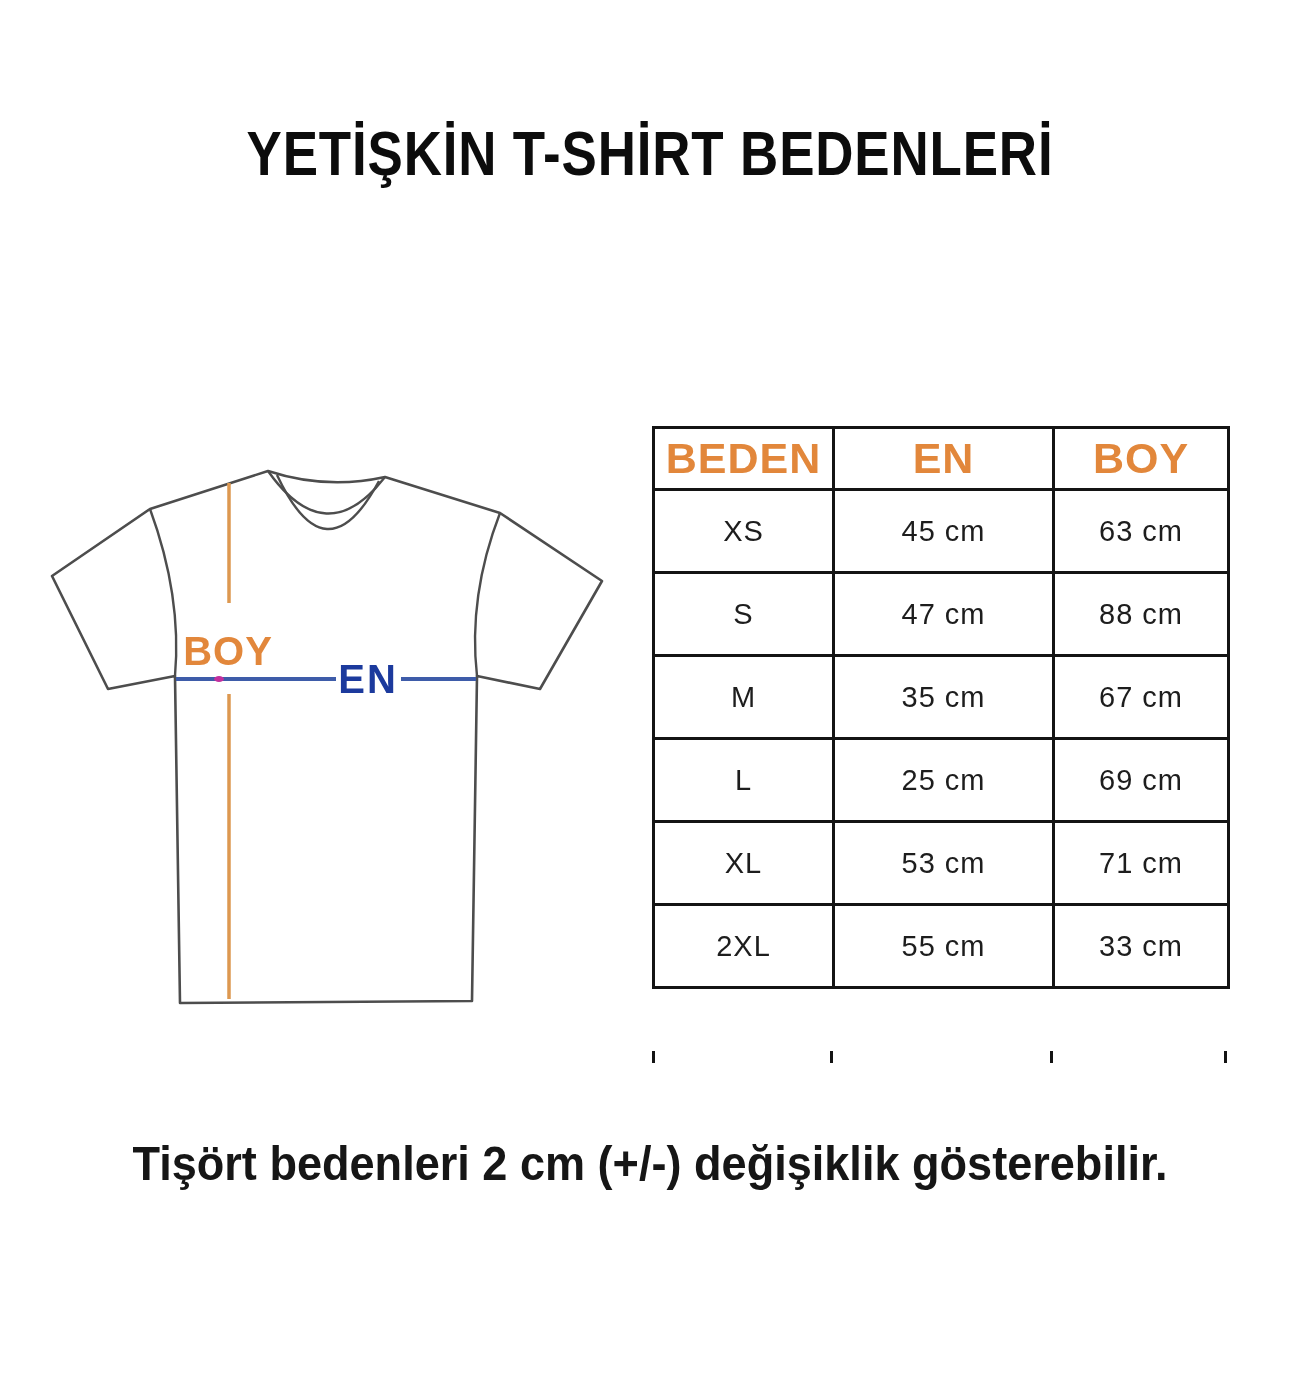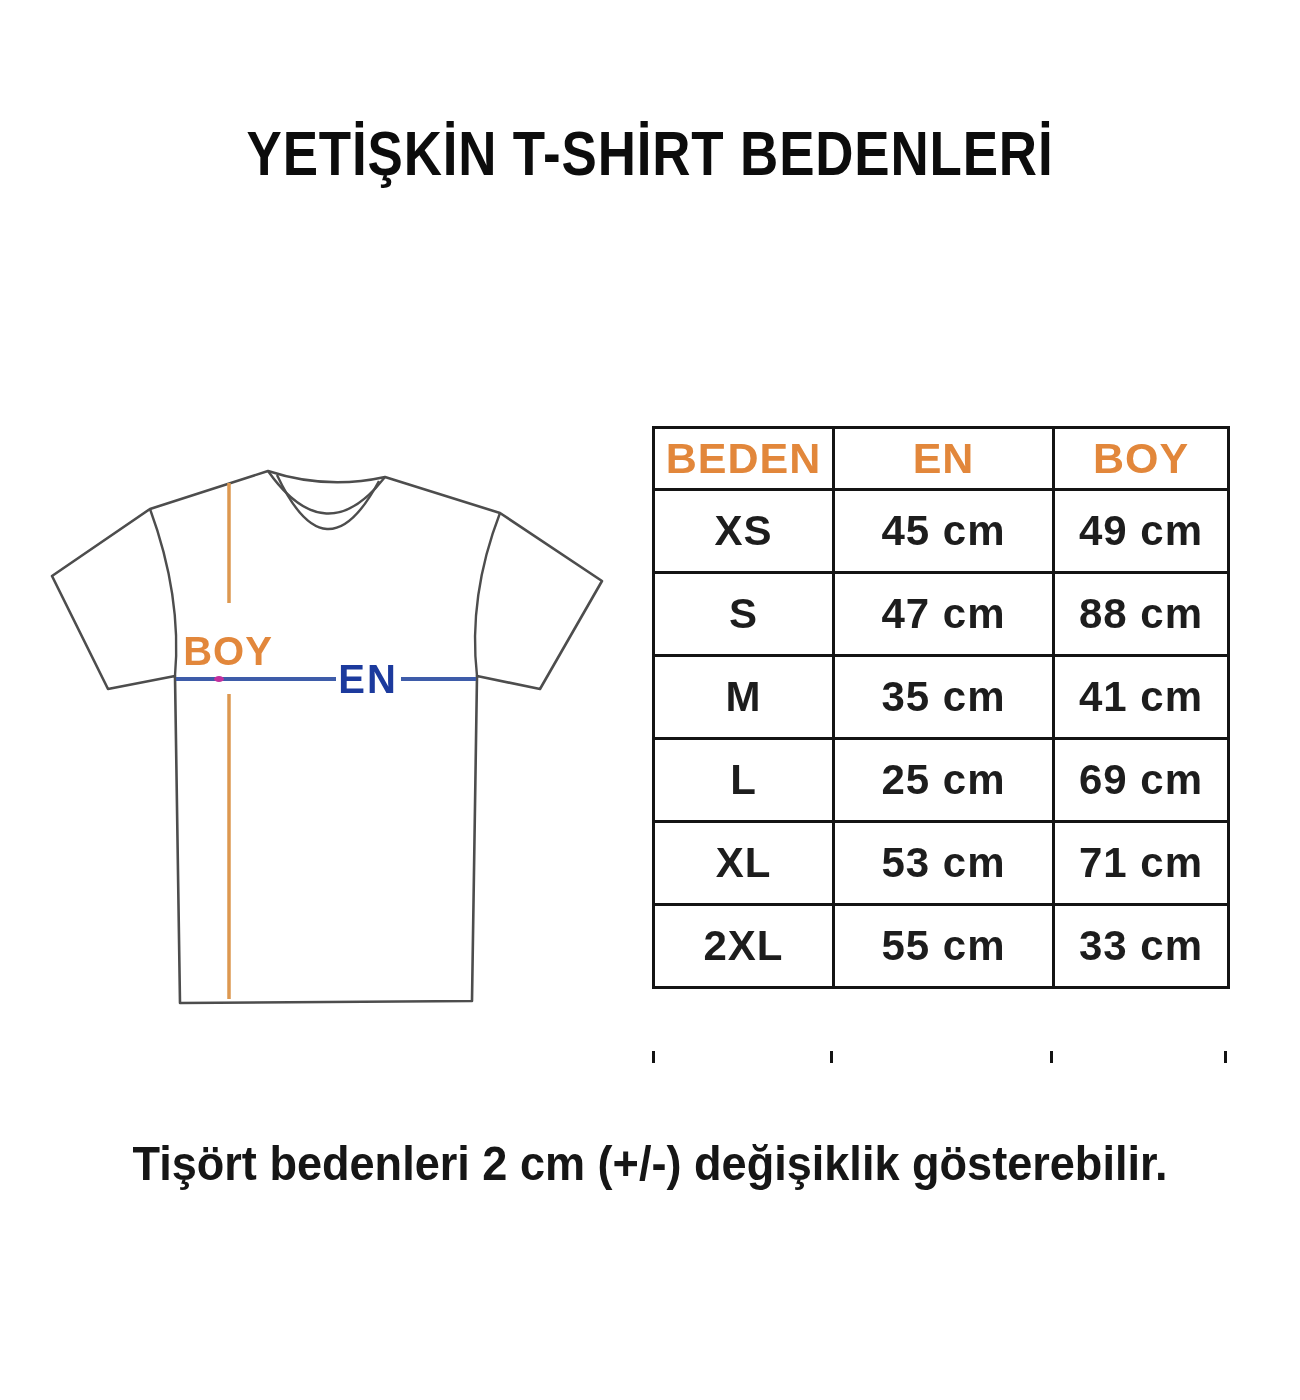--- a/index.html
+++ b/index.html
@@ -38,21 +38,21 @@
   .size-table col.c1{width:180px;}
   .size-table col.c2{width:220px;}
   .size-table col.c3{width:175px;}
   .size-table th,.size-table td{
     border:3px solid var(--border-dark);text-align:center;vertical-align:middle;padding:0;
   }
   .size-table th{
     height:59px;font-size:43px;font-weight:bold;color:var(--accent-orange);letter-spacing:1px;
   }
   .size-table td{
-    height:80px;font-size:42px;font-weight:bold;color:var(--text-dark);letter-spacing:1px;
+    height:80px;font-size:29px;font-weight:normal;color:var(--text-dark);letter-spacing:1px;
   }
   .stub{position:absolute;width:3px;height:12px;background:var(--border-dark);top:625px;}
   .caption{
     position:absolute;top:1104px;left:0;width:100%;text-align:center;
     font-size:49px;font-weight:bold;color:#161616;transform:scaleX(0.92);white-space:nowrap;
   }
 </style>
 </head>
 <body>
 
@@ -105,31 +105,31 @@
         <tr>
           <th>BEDEN</th>
           <th>EN</th>
           <th>BOY</th>
         </tr>
       </thead>
       <tbody>
         <tr>
           <td>XS</td>
           <td>45 cm</td>
-          <td>49 cm</td>
+          <td>63 cm</td>
         </tr>
         <tr>
           <td>S</td>
           <td>47 cm</td>
           <td>88 cm</td>
         </tr>
         <tr>
           <td>M</td>
           <td>35 cm</td>
-          <td>41 cm</td>
+          <td>67 cm</td>
         </tr>
         <tr>
           <td>L</td>
           <td>25 cm</td>
           <td>69 cm</td>
         </tr>
         <tr>
           <td>XL</td>
           <td>53 cm</td>
           <td>71 cm</td>

